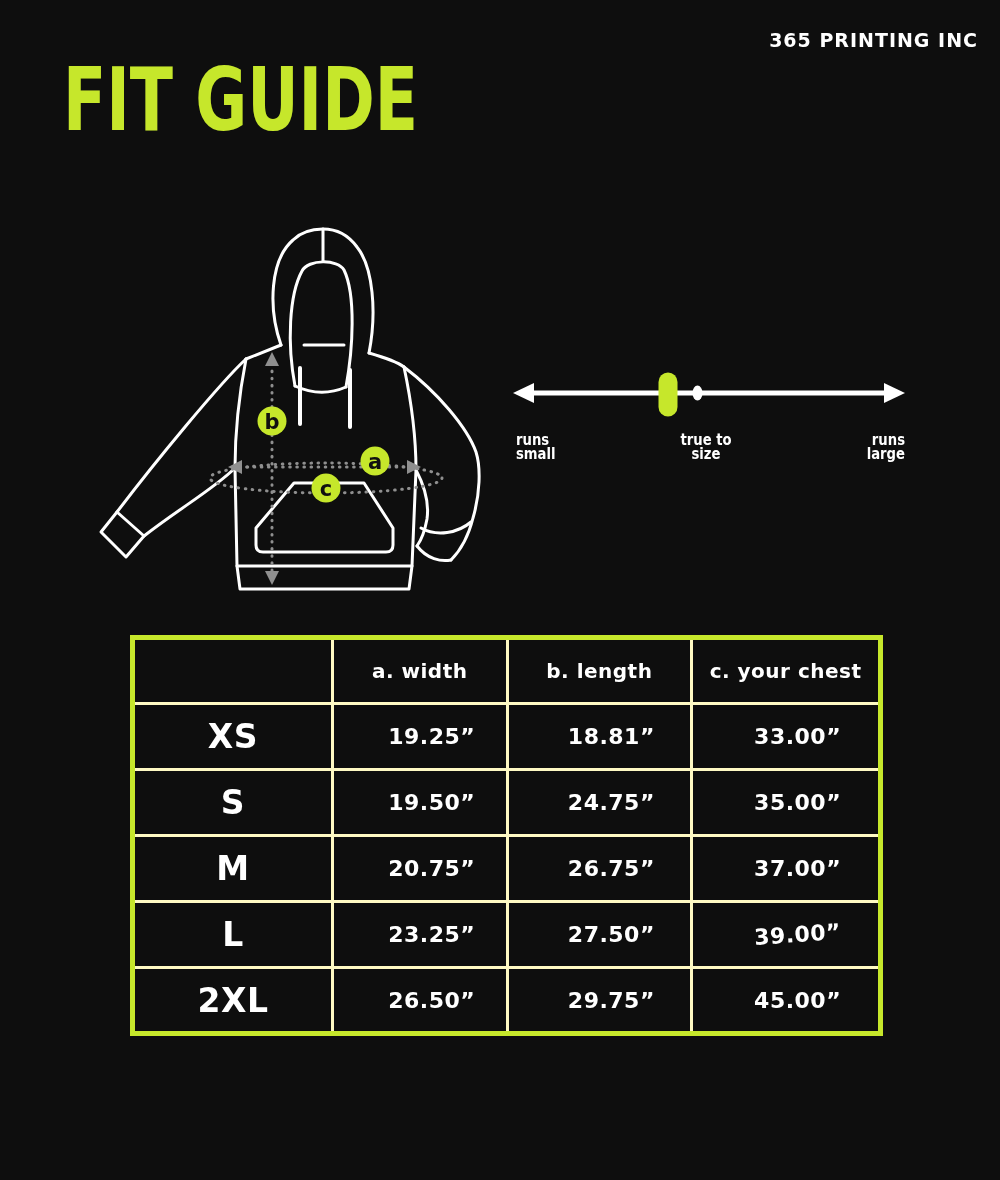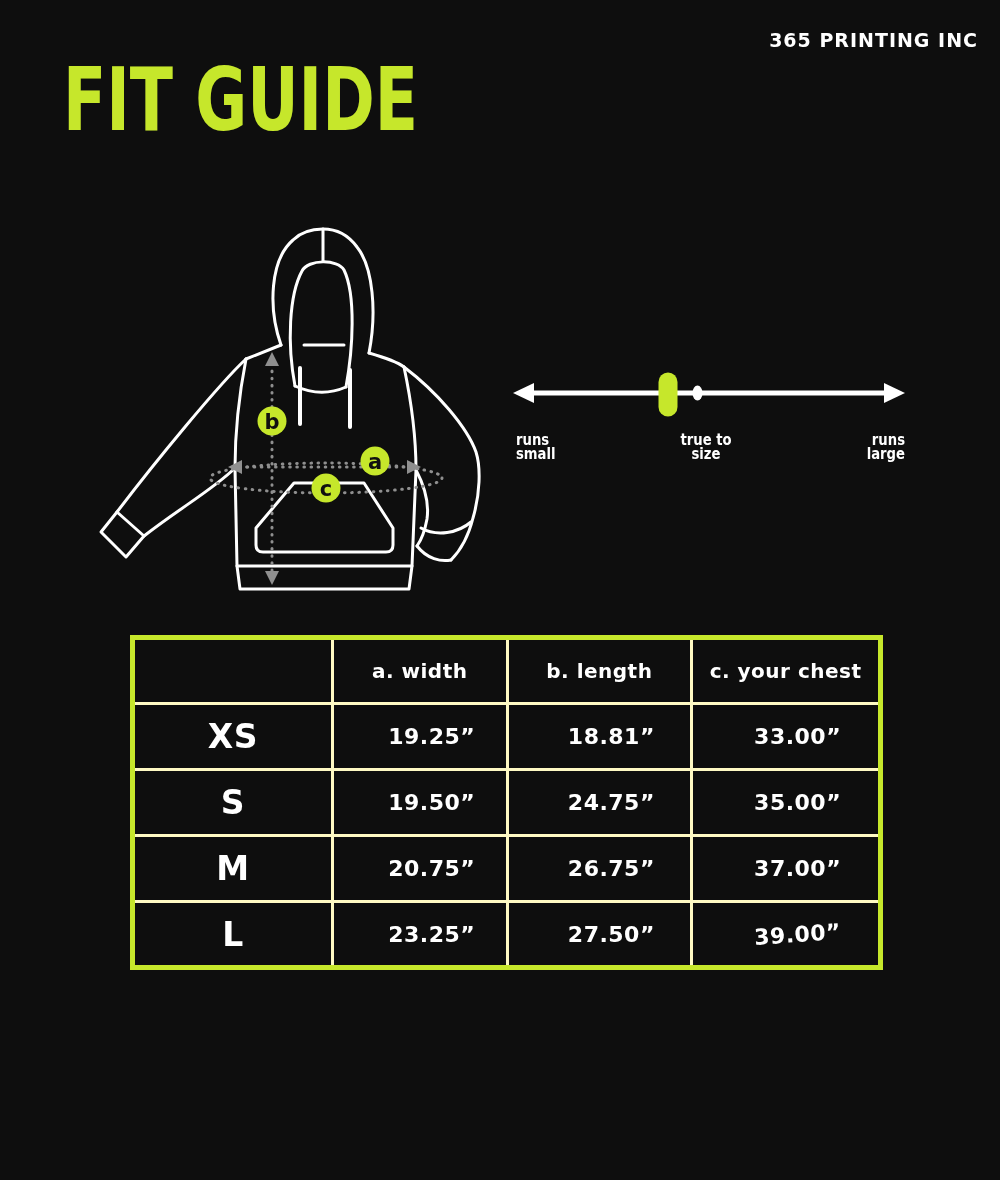--- a/index.html
+++ b/index.html
@@ -252,17 +252,23 @@
         <td class="value-cell">20.75”</td>
         <td class="value-cell">26.75”</td>
         <td class="value-cell">37.00”</td>
       </tr>
       <tr>
         <td class="size-cell">L</td>
         <td class="value-cell">23.25”</td>
         <td class="value-cell">27.50”</td>
         <td class="value-cell"><span class="tilt">39.00”</span></td>
       </tr>
+      <tr>
+        <td class="size-cell">2XL</td>
+        <td class="value-cell">26.50”</td>
+        <td class="value-cell">29.75”</td>
+        <td class="value-cell">45.00”</td>
+      </tr>
     </tbody>
   </table>
 
 
 </div>
 
 </body></html>

